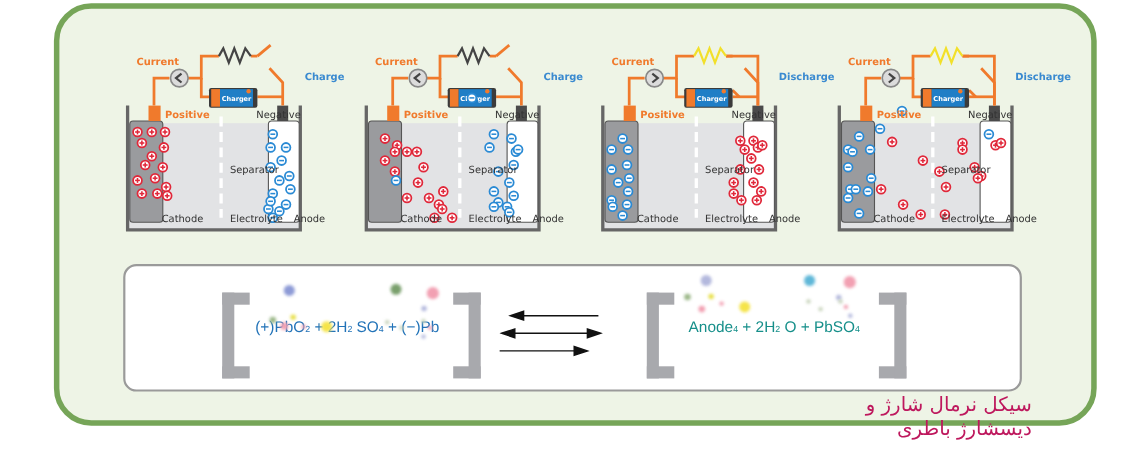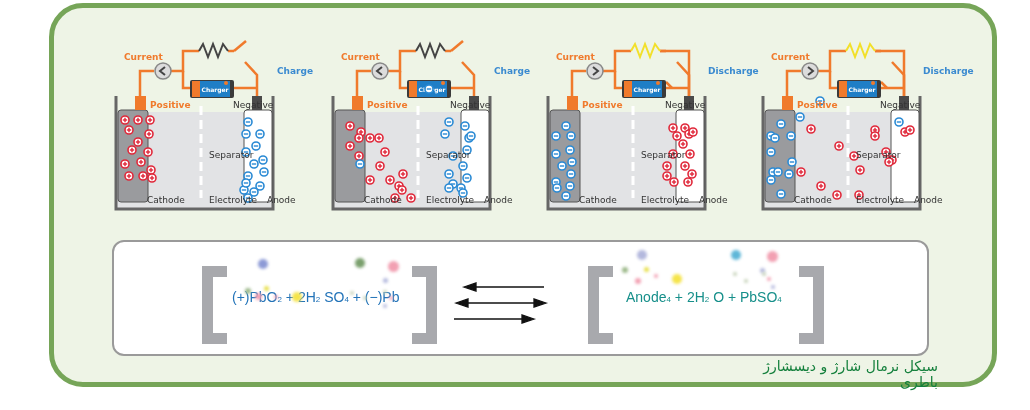--- a/index.html
+++ b/index.html
@@ -9,21 +9,21 @@
   .cell svg{position:absolute;left:0;top:0;overflow:visible;}
   .lbl{position:absolute;font-size:9px;font-weight:bold;white-space:nowrap;text-align:center;}
   .orange{color:#f07a2c;}
   .blue{color:#3a8ad0;padding-left:20px;}
   .dark{color:#333;font-weight:normal;margin-left:29px;}
   #eqbox{position:absolute;left:112px;top:240px;width:817px;height:116px;background:#fff;border:2px solid #9a9a9a;border-radius:12px;box-sizing:border-box;}
   .eq{position:absolute;font-size:14px;font-family:"Liberation Sans",sans-serif;white-space:nowrap;}
   .eq-left{color:#2273b8;}
   .eq-right{color:#168f8a;}
   .sub{font-size:8px;}
-  #caption{position:absolute;left:728px;top:358px;width:210px;text-align:right;font-size:14px;font-family:"DejaVu Sans",sans-serif;color:#15803d;direction:rtl;}
+  #caption{position:absolute;left:728px;top:358px;width:210px;text-align:right;font-size:18px;font-family:"DejaVu Sans",sans-serif;color:#be185d;direction:rtl;}
   .bracket{position:absolute;border:11px solid #a8a9ad;}
   .dot{position:absolute;border-radius:50%;filter:blur(1.5px);}
 </style>
 </head>
 <body>
 
 <div id="frame"></div>
 
 <div class="cell" style="left:108px;top:38px;">
     <svg width="180" height="185">

